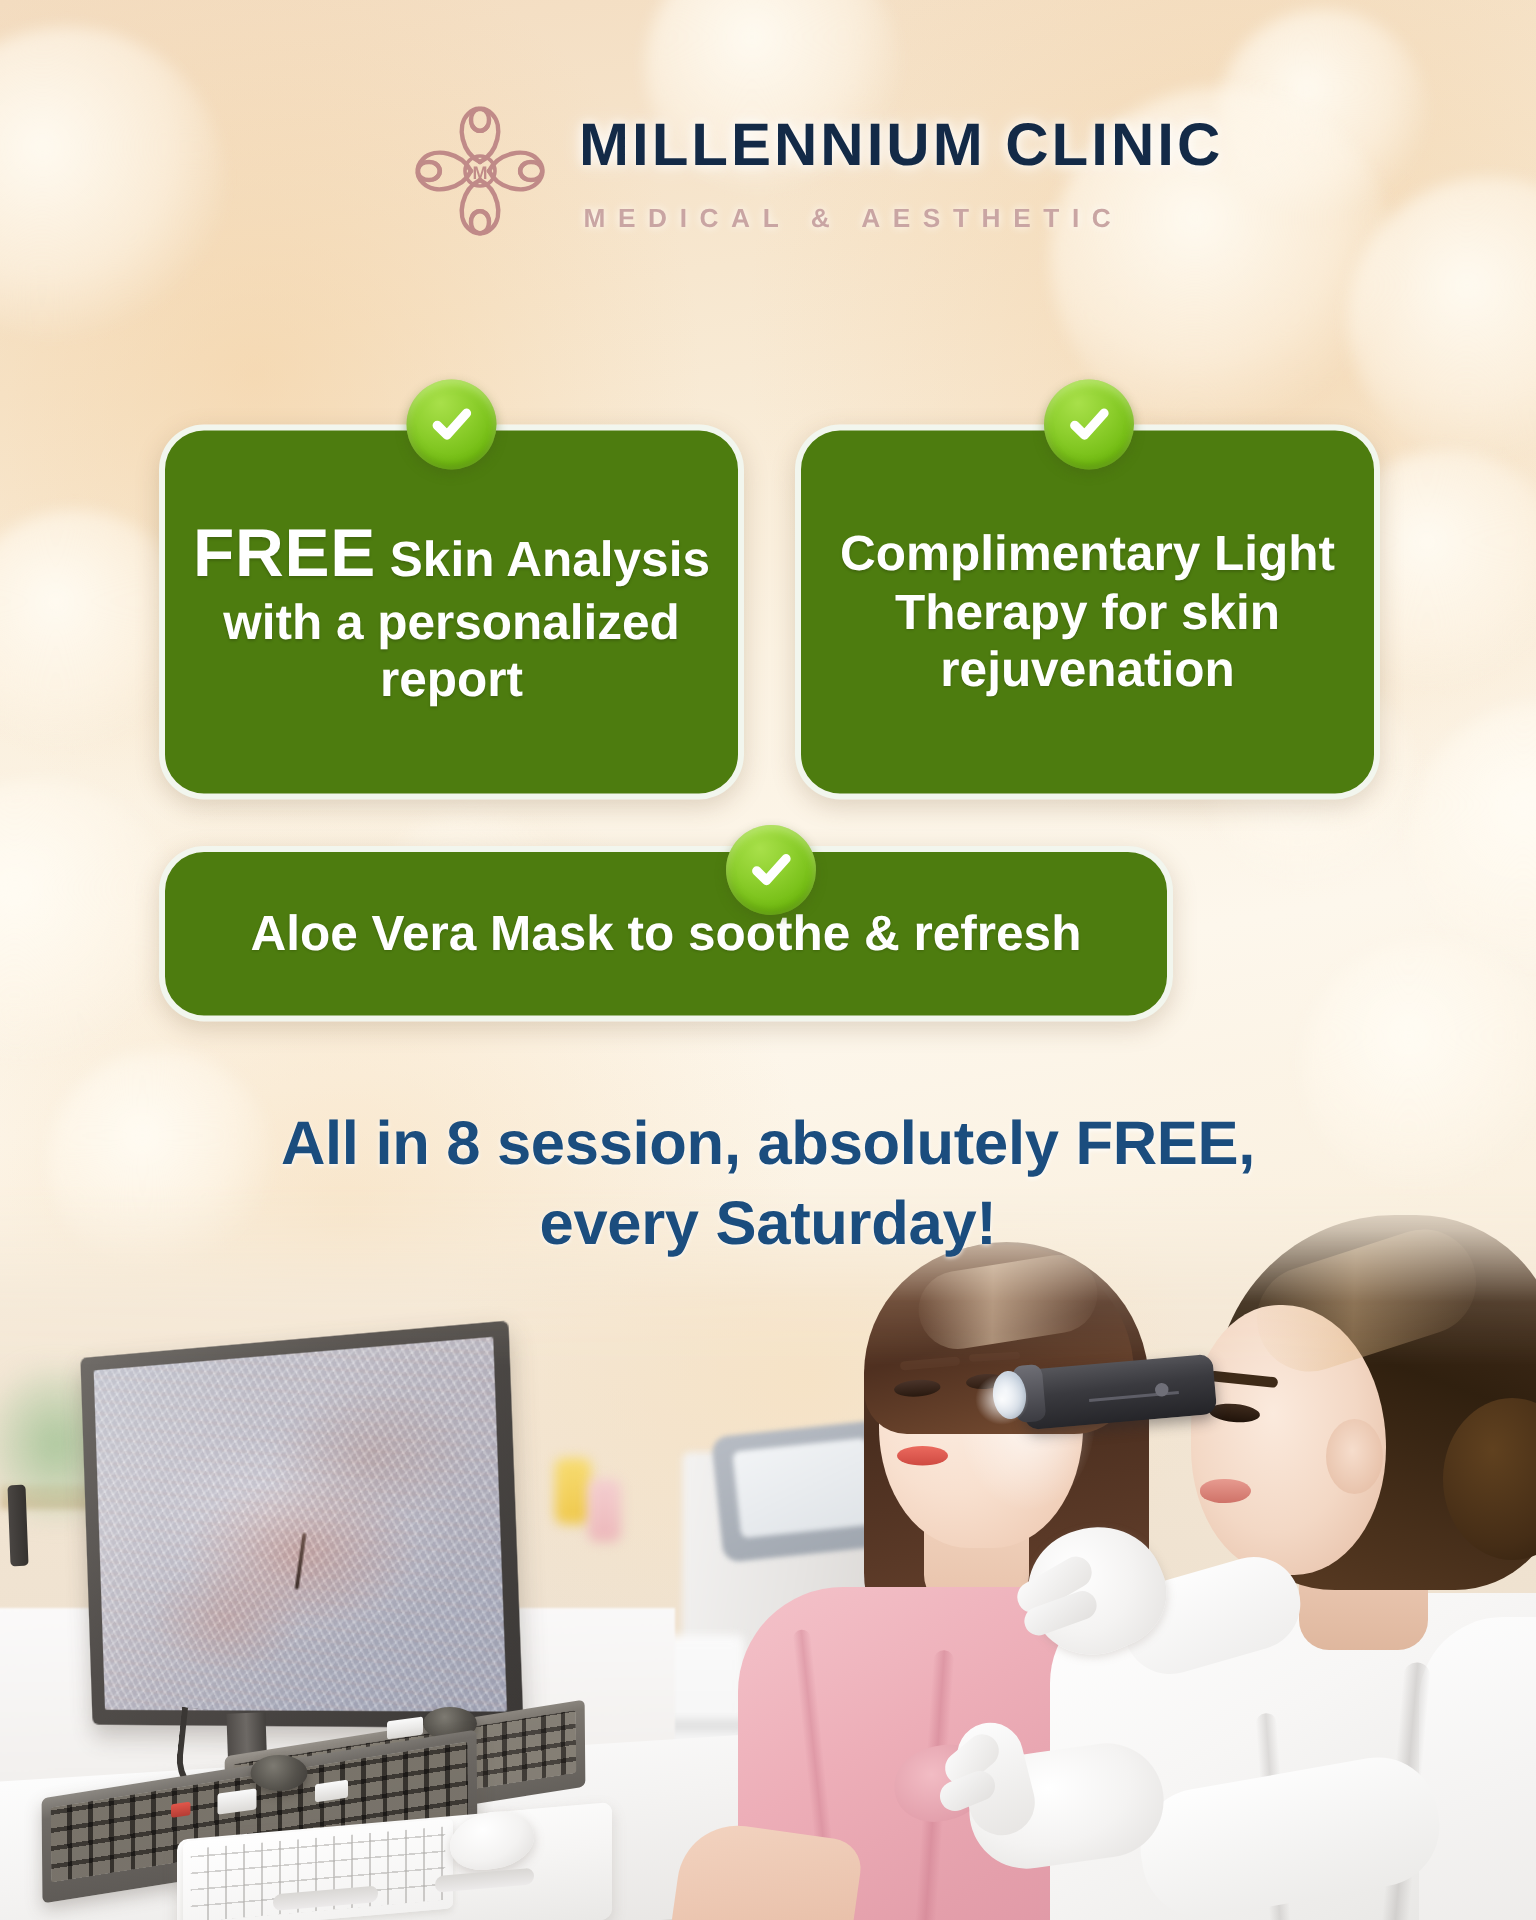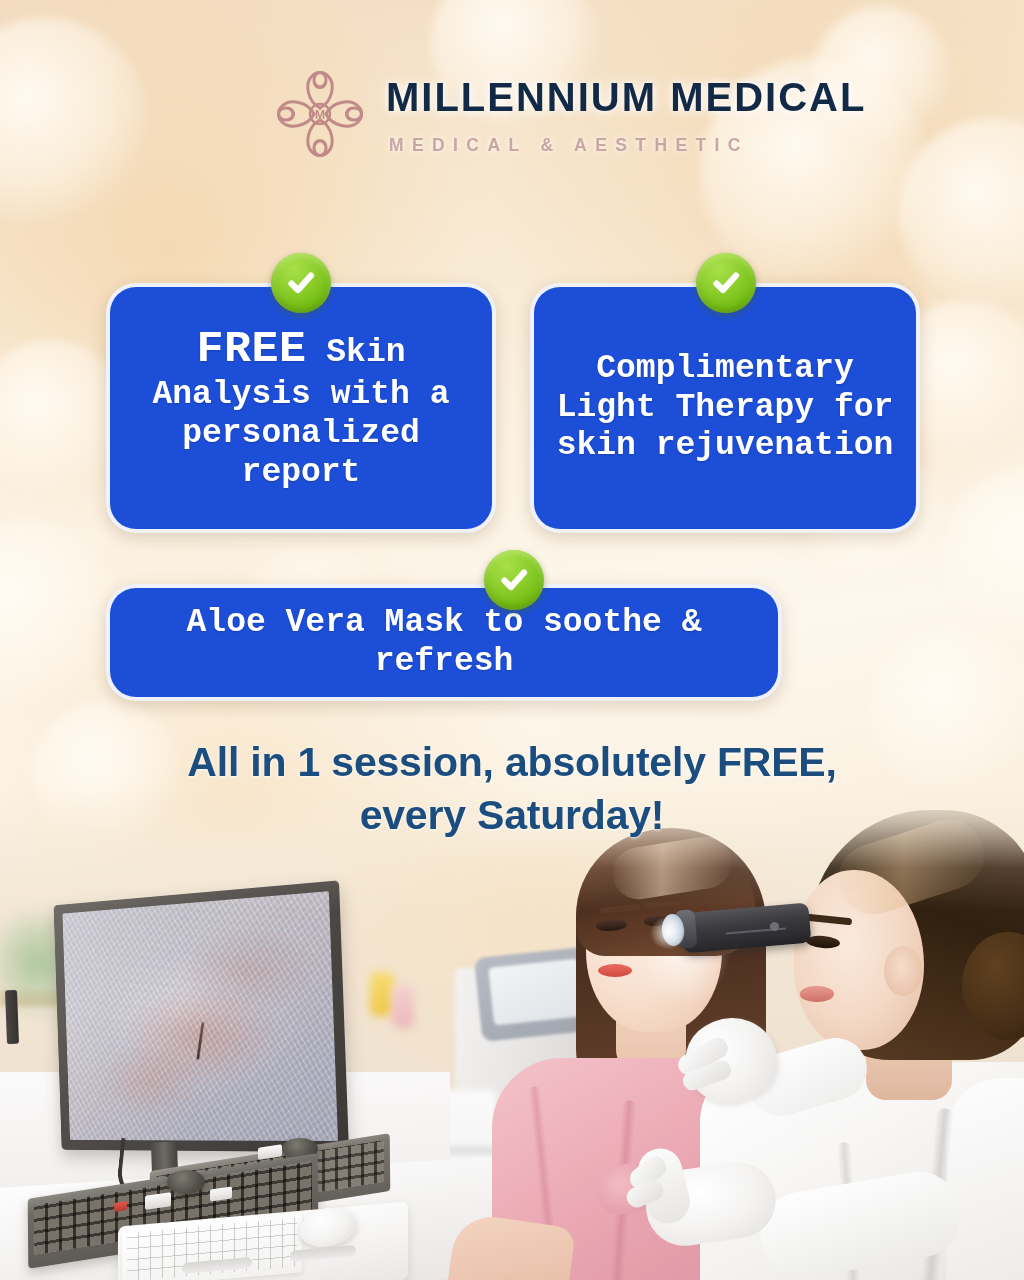--- a/index.html
+++ b/index.html
@@ -65,31 +65,30 @@
   .logo-sub {
     font-size:17.5px; font-weight:600; letter-spacing:8.4px;
     color:#c9a5a3; line-height:1; margin-top:20px; padding-left:3px;
     text-shadow:0 0 6px rgba(255,255,255,.95);
     white-space:nowrap;
   }
 
   
   .card {
     position:absolute;
-    background:#1d4ed8;
+    background:#4d7c0f;
     border:4px solid rgba(255,255,255,.93);
     border-radius:30px;
     box-shadow:0 5px 16px rgba(120,85,50,.22);
     display:flex; align-items:center; justify-content:center;
     text-align:center;
-    font-family:Liberation Mono, monospace;
   }
   #card-1 { left:106px; top:283px; width:390px; height:250px; }
   #card-2 { left:530px; top:283px; width:390px; height:250px;justify-content:center; }
-  #card-3 { left:106px; top:584px; width:676px; height:117px;text-align:center; }
+  #card-3 { left:106px; top:564px; width:676px; height:117px;text-align:center; }
 
   .card-text {
     color:#ffffff; font-weight:700; line-height:1.17;
     padding:0 18px;
     text-shadow:0 1px 2px rgba(0,0,0,.18);
   }
   #card-1 .card-text { font-size:33px; }
   #card-1 .free-word { font-size:45px; font-weight:700; letter-spacing:.5px; }
   #card-2 .card-text { font-size:33px; }
   #card-3 .card-text { font-size:33px; }
@@ -639,21 +638,21 @@
           <path d="M46 52 C40 64 22 68 14 60 C8 54 10 46 18 46 C25 46 28 54 22 57"></path>
 
           <path d="M58 52 C64 40 82 36 90 44 C96 50 94 58 86 58 C79 58 76 50 82 47"></path>
           <path d="M58 52 C64 64 82 68 90 60 C96 54 94 46 86 46 C79 46 76 54 82 57"></path>
           <circle cx="52" cy="52" r="10" stroke-width="2.4"></circle>
         </g>
         <text x="52" y="57" text-anchor="middle" font-family="'Liberation Sans',sans-serif" font-size="12" font-weight="700" fill="#c08a88">M</text>
       </svg>
     </div>
     <div class="logo-text">
-      <div class="logo-name">MILLENNIUM MEDICAL</div>
+      <div class="logo-name">MILLENNIUM CLINIC</div>
       <div class="logo-sub">MEDICAL &amp; AESTHETIC</div>
     </div>
   </div>
 
   <div class="card" id="card-1">
     <div class="card-text"><span class="free-word">FREE</span><span> Skin Analysis with a personalized report</span></div>
   </div>
   <div class="check-badge" id="check-1">
     <svg viewBox="0 0 36 36">
         <path d="M8.5 18.6 L15 25 L28 10.5" fill="none" stroke="#ffffff" stroke-width="6.2" stroke-linecap="round" stroke-linejoin="round"></path>
@@ -672,21 +671,21 @@
   <div class="card" id="card-3">
     <div class="card-text">Aloe Vera Mask to soothe &amp; refresh</div>
   </div>
   <div class="check-badge" id="check-3">
     <svg viewBox="0 0 36 36">
         <path d="M8.5 18.6 L15 25 L28 10.5" fill="none" stroke="#ffffff" stroke-width="6.2" stroke-linecap="round" stroke-linejoin="round"></path>
       </svg>
   </div>
 
   <div class="tagline">
-    <span>All in 1 session, absolutely </span><b>FREE,</b><br>
+    <span>All in 8 session, absolutely </span><b>FREE,</b><br>
     <b>every Saturday!</b>
   </div>
 
   <div class="photo">
 
     <div class="ph room-wall"></div>
     <div class="ph room-wall-warm"></div>
     <div class="ph room-shelf blur-mid"></div>
     <div class="ph plant"></div>
     <div class="ph yellow-blob"></div>

